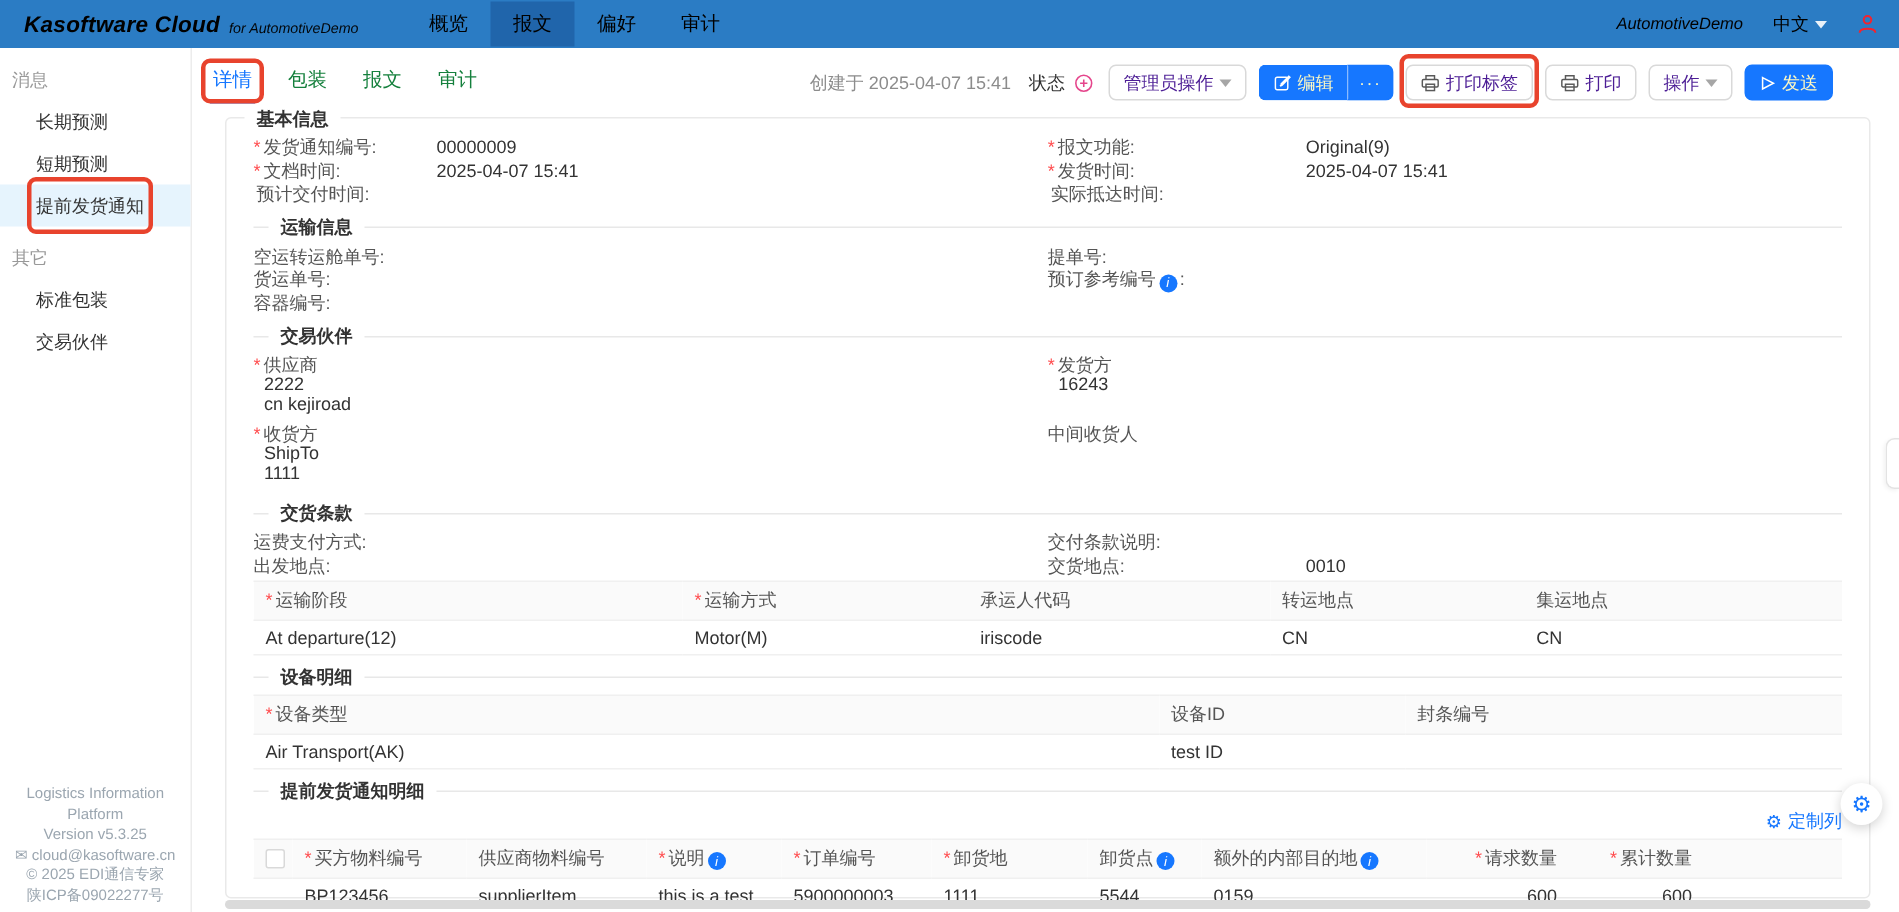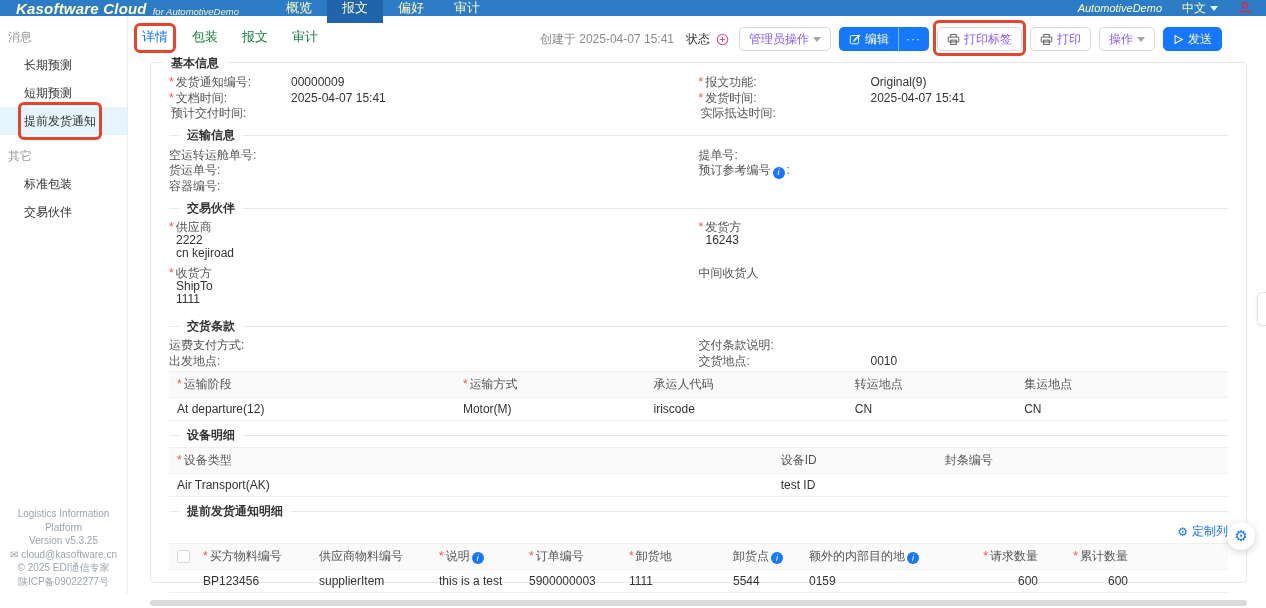--- a/index.html
+++ b/index.html
@@ -3,21 +3,21 @@
 <meta charset="utf-8">
 <style>
   * { box-sizing: border-box; margin: 0; padding: 0; }
   html,body { width:1266px; height:608px; }
   body {
     font-family:"Liberation Sans", sans-serif;
     font-size:12px; color:#333; background:#fff;
     position:relative; overflow:hidden;
   }
   
-  .topnav { height:16px; background:#2b7cc4; display:flex; align-items:center; color:#fef9c3; padding-left:16px; }
+  .topnav { height:32px; background:#2b7cc4; display:flex; align-items:center; color:#000000; padding-left:16px; }
   .brand { font-style:italic; font-weight:bold; font-size:15px; white-space:nowrap; letter-spacing:.2px; }
   .brand-suffix { font-style:italic; font-size:9.5px; margin:7px 0 0 6px; opacity:.95; }
   .nav-items { display:flex; height:30px; margin-left:32px; }
   .nav-item { padding:0 15px; line-height:30px; font-size:13px; cursor:pointer; }
   .nav-item.active { background:#2065ab; }
   .nav-right { margin-left:auto; display:flex; align-items:center; gap:20px; padding-right:14px; }
   .tenant { font-style:italic; font-size:11px; }
   .lang { display:flex; align-items:center; gap:4px; cursor:pointer; }
   .caret { width:0; height:0; border-left:4px solid transparent; border-right:4px solid transparent; border-top:5px solid rgba(255,255,255,.9); display:inline-block; }
   .caret.gray { border-top-color:#a6a6a6; }
@@ -31,21 +31,21 @@
   .side-footer { position:absolute; bottom:6px; left:0; right:0; text-align:center; font-size:10px; color:#9ba6b0; line-height:13.5px; }
   .main { flex:1; min-width:0; }
   
   .page-header { display:flex; align-items:center; height:46px; padding:0 44px 0 12px; white-space:nowrap; }
   .tabs { display:flex; }
   .tab { margin-right:20px; font-size:13px; color:#15803d; padding:3px 2px 5px; cursor:pointer; position:relative; }
   .tab.active { color:#1677ff; border-bottom:2px solid #1677ff; }
   .hdr-right { margin-left:auto; display:flex; align-items:center; gap:8px; }
   .created { color:#8c8c8c; margin-right:4px; }
   .status { display:flex; align-items:center; gap:6px; margin-right:2px; }
-  .btn { height:24px; padding:0 9px; display:inline-flex; align-items:center; gap:4px; background:#fff; border:1px solid #d9d9d9; border-radius:5px; font-size:12px; color:#8b5cf6; cursor:pointer; position:relative; }
+  .btn { height:24px; padding:0 9px; display:inline-flex; align-items:center; gap:4px; background:#fff; border:1px solid #d9d9d9; border-radius:5px; font-size:12px; color:#4c1d95; cursor:pointer; position:relative; }
   .btn-primary { background:#1677ff; border-color:#1677ff; color:#fef9c3; }
   .split { display:inline-flex; }
   .split .btn-main { border-radius:5px 0 0 5px; border-right:none; }
   .split .btn-more { border-radius:0 5px 5px 0; border-left:1px solid rgba(255,255,255,.5); padding:0 7px; letter-spacing:1px; }
   
   .red-box { position:relative; }
   .red-box::after { content:""; position:absolute; border:3px solid #e8432d; border-radius:6px; pointer-events:none; z-index:9; }
   .tab.red-box::after { inset:-2px -6px; }
   .ann-span.red-box::after { inset:-5px -6px; }
   .btn.red-box::after { inset:-8px -5px -6px -5px; }

